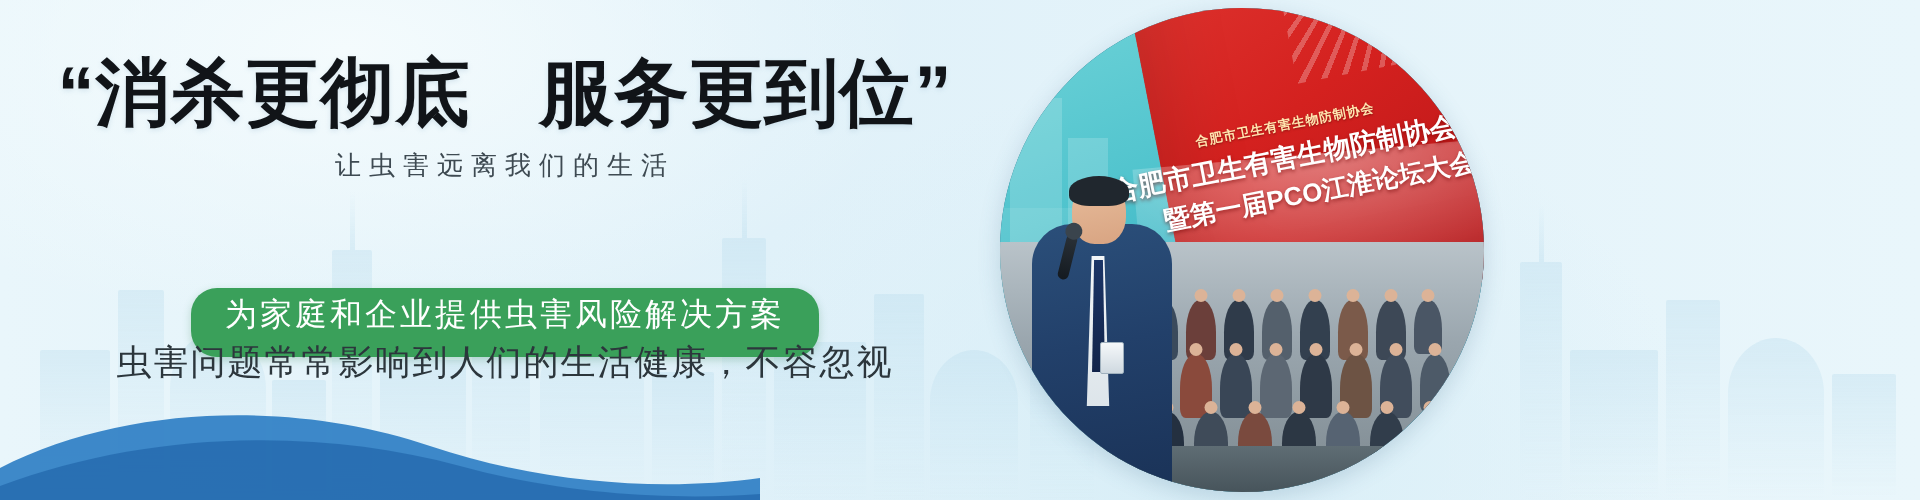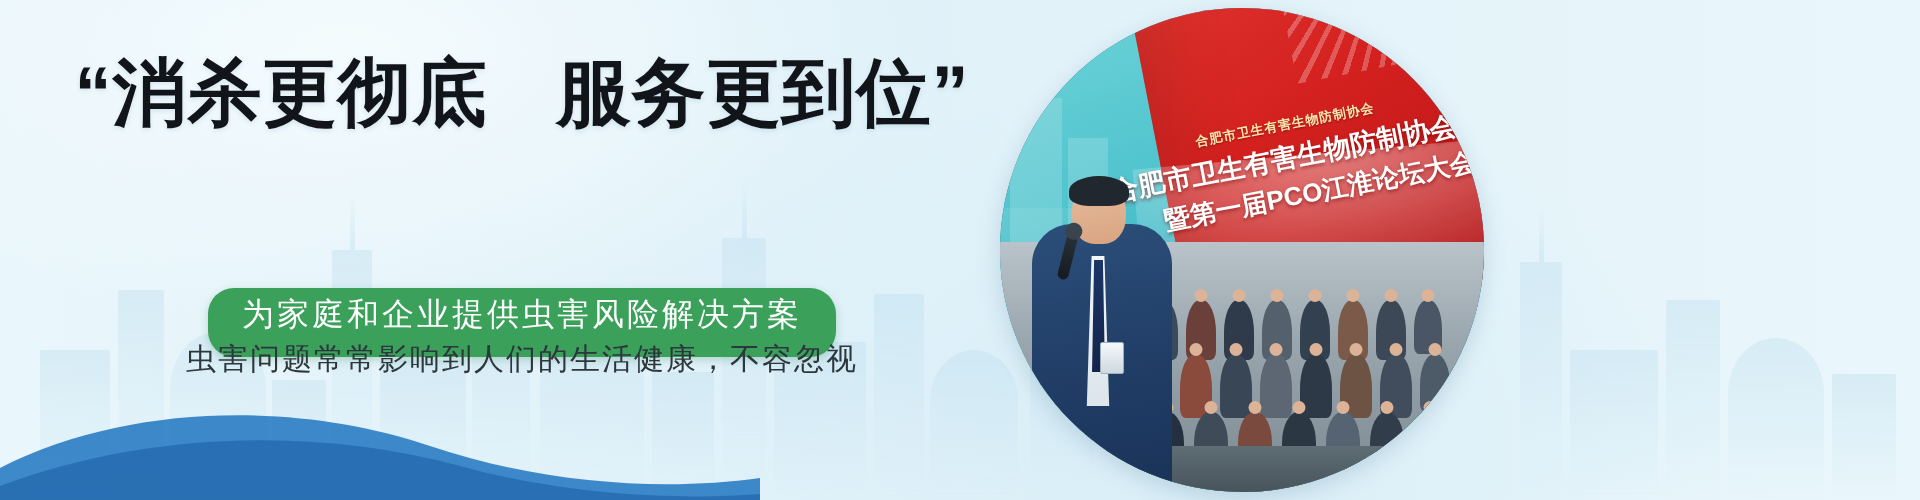--- a/index.html
+++ b/index.html
@@ -29,21 +29,21 @@
   .bld.tall:after{
     content:"";position:absolute;left:50%;top:-58px;width:5px;height:58px;margin-left:-2px;
     background:linear-gradient(180deg,rgba(189,222,238,0) 0%,rgba(189,222,238,.75) 100%);
   }
   .bld.dome{border-radius:50% 50% 0 0 / 34% 34% 0 0;}
 
   
   .wave{position:absolute;left:0;bottom:0;width:760px;height:150px;}
 
   
-  .content{position:absolute;left:17px;top:0;width:1010px;height:390px;}
+  .content{position:absolute;left:0;top:0;width:1010px;height:390px;}
 
   .headline{
     position:absolute;left:0;top:56px;width:1010px;text-align:center;
     font-size:74px;line-height:1;font-weight:bold;color:#111418;
     letter-spacing:1px;white-space:nowrap;
     text-shadow:0 2px 5px rgba(120,160,185,.22);
   }
   .headline .gap{display:inline-block;width:26px;}
 
   .subline{
@@ -62,21 +62,21 @@
   .pill{
     position:absolute;left:50%;top:288px;transform:translateX(-50%);
     background:#3aa05a;color:#ffffff;border-radius:26px;
     padding:9px 34px 24px;font-size:32px;line-height:1.12;
     letter-spacing:3px;white-space:nowrap;
     box-shadow:0 3px 9px rgba(47,130,78,.26);
   }
 
   .tagline{
     position:absolute;left:0;top:344px;width:1010px;text-align:center;
-    font-size:30px;line-height:1;color:#2c363c;letter-spacing:2px;
+    font-size:35px;line-height:1;color:#2c363c;letter-spacing:2px;
     white-space:nowrap;
   }
 
   
   .photo{
     position:absolute;left:1000px;top:8px;width:484px;height:484px;border-radius:50%;
     overflow:hidden;box-shadow:0 6px 22px rgba(70,110,140,.22);
     background:#1d5f7a;
   }
   .ph-layer{position:absolute;inset:0;}
@@ -203,20 +203,21 @@
   </svg>
 
   <div class="content">
 
     <div class="headline">
       <span>“消杀更彻底</span>
       <span class="gap"></span>
       <span>服务更到位”</span>
     </div>
 
+    <div class="subline">让虫害远离我们的生活</div>
 
 
     <div class="pill">为家庭和企业提供虫害风险解决方案</div>
 
     <div class="tagline">虫害问题常常影响到人们的生活健康，不容忽视</div>
   </div>
 
   <div class="photo">
 
     <div class="ph-layer ph-teal">

